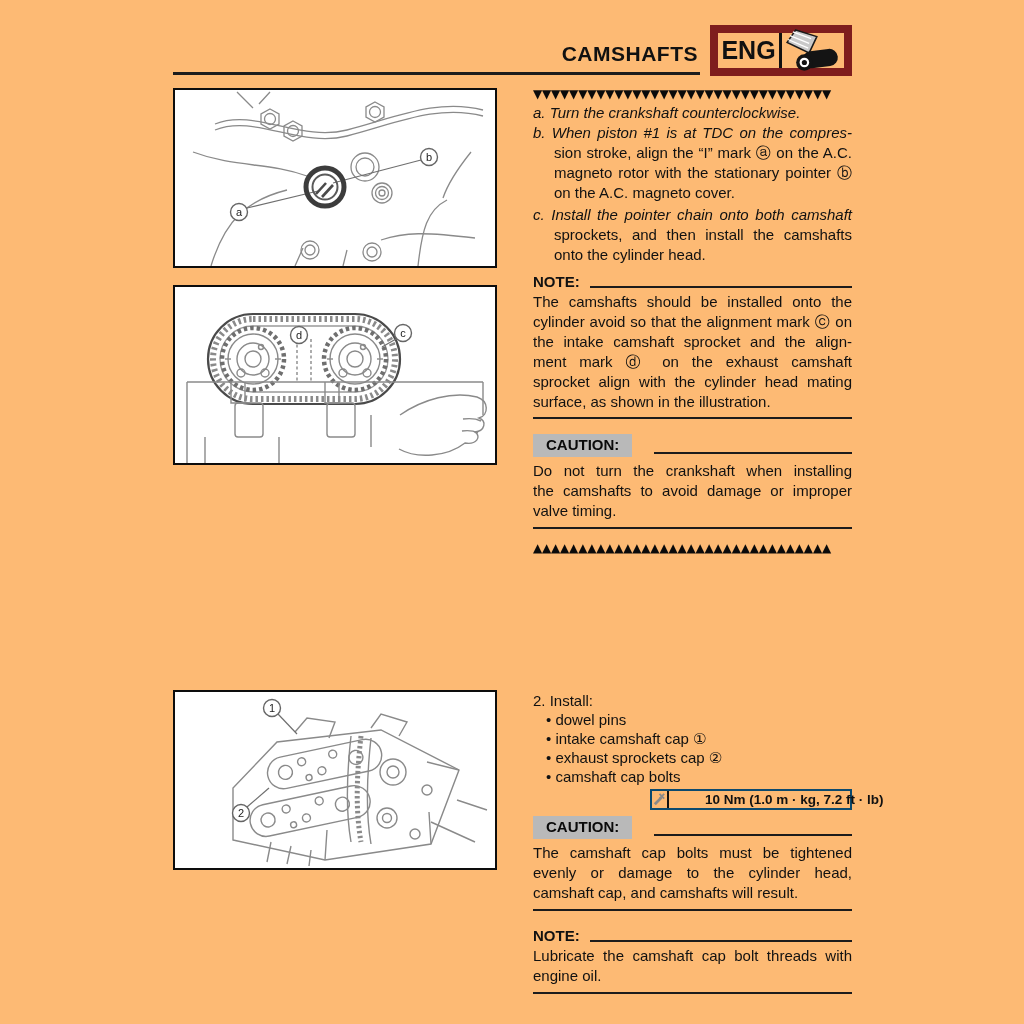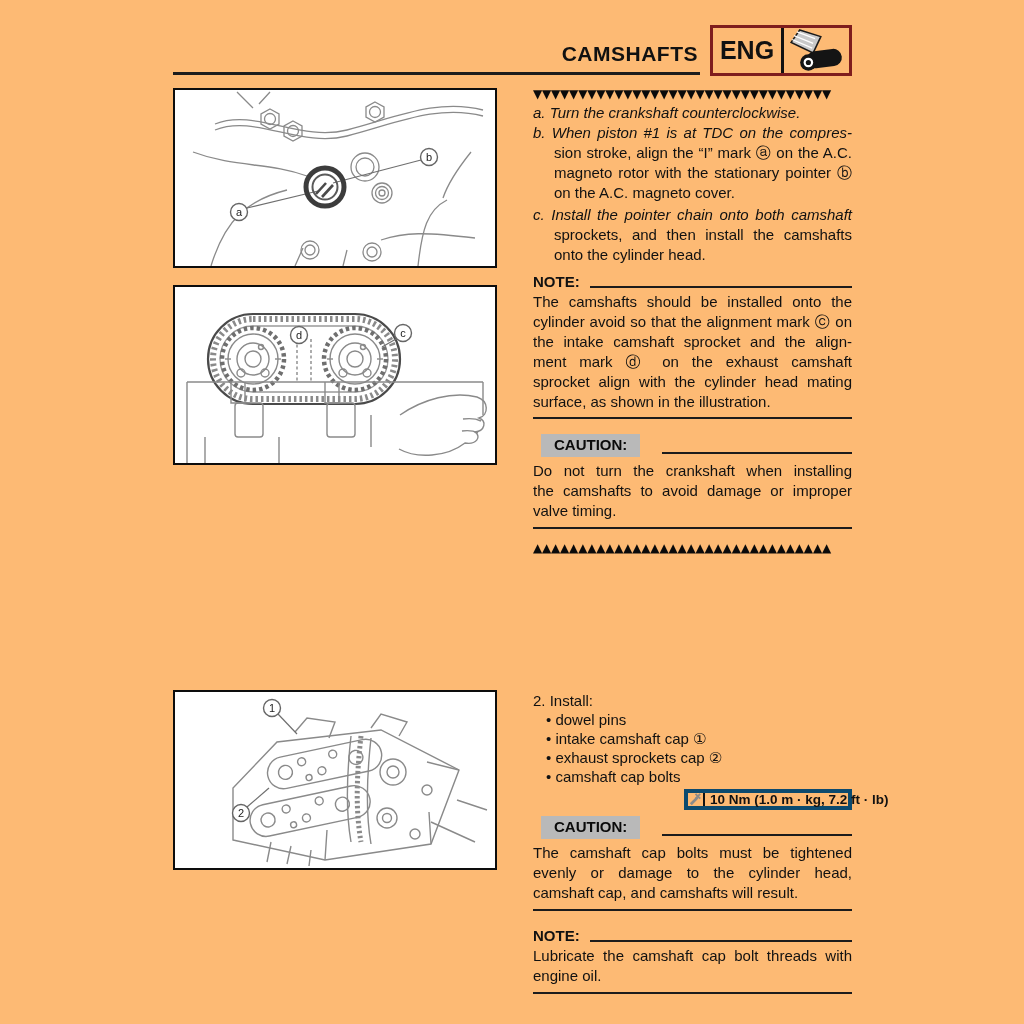--- a/index.html
+++ b/index.html
@@ -3,46 +3,46 @@
 <meta charset="utf-8">
 <style>
   html,body{margin:0;padding:0;background:#fff;}
   .page{position:relative;width:1024px;height:1024px;background:#fdba74;overflow:hidden;
         font-family:"Liberation Sans","DejaVu Sans",sans-serif;color:#111;}
   
   .hdr-title{position:absolute;left:173px;top:42px;width:525px;text-align:right;
              font-size:21px;font-weight:bold;letter-spacing:.5px;}
   .hdr-rule{position:absolute;left:173px;top:72px;width:527px;height:3px;background:#1c1c1c;}
   .eng-box{position:absolute;left:710px;top:25px;width:142px;height:51px;
-           border:3px solid #7f1d1d;display:flex;box-sizing:border-box;}
+           border:8px solid #7f1d1d;display:flex;box-sizing:border-box;}
   .eng-cell{width:68px;display:flex;align-items:center;justify-content:center;
             font-size:25px;font-weight:bold;}
   .eng-icon-cell{flex:1;border-left:3px solid #111;display:flex;align-items:center;justify-content:center;}
   
   .fig{position:absolute;left:173px;width:320px;height:176px;border:2px solid #0d0d0d;
        background:#fff;box-sizing:content-box;}
   .fig svg{display:block;width:100%;height:100%;}
   
   .tcol{position:absolute;left:533px;top:88px;width:319px;font-size:15px;line-height:20px;}
   .tri{font-family:"DejaVu Sans",sans-serif;font-size:12px;line-height:13px;
        letter-spacing:-0.2px;white-space:nowrap;overflow:hidden;color:#0a0a0a;}
   .jlines div:not(:last-child){text-align:justify;text-align-last:justify;}
   .hang{padding-left:21px;}
   .hang div:first-child{margin-left:-21px;font-style:italic;}
   .sec-hdr{display:flex;align-items:flex-end;font-weight:bold;}
   .sec-hdr .rule{flex:1;border-bottom:2px solid #1c1c1c;margin:0 0 4px 10px;}
   .caut-row{display:flex;align-items:flex-end;}
-  .caut-label{background:#b9b9b9;color:#0a0a0a;font-weight:bold;padding:1px 13px 2px 13px;margin-left:8px;}
+  .caut-label{background:#b9b9b9;color:#0a0a0a;font-weight:bold;padding:1px 13px 2px 13px;}
   .caut-row .rule{flex:1;border-bottom:2px solid #1c1c1c;margin:0 0 3px 22px;}
   .bold-par{font-weight:normal;}
   .hr{border-top:2px solid #1c1c1c;height:0;}
   .install{line-height:19px;}
   .install div:not(:first-child){padding-left:13px;}
-  .torque{margin-left:auto;width:168px;height:21px;border:4px solid #0c4a6e;display:flex;
-          align-items:center;box-sizing:border-box;font-weight:bold;font-size:13.5px;}
+  .torque{margin-left:auto;width:202px;height:21px;border:2px solid #0c4a6e;display:flex;
+          align-items:center;box-sizing:border-box;font-weight:bold;font-size:13.5px;gap:31px;}
   .torque .wr{width:22px;align-self:stretch;border-right:2px solid #111;
               display:flex;align-items:center;justify-content:center;}
   .torque .tq-text{padding-left:5px;white-space:nowrap;}
   .callout{fill:#fff;stroke:#666;stroke-width:1.4;}
   .callout-txt{font-size:11px;fill:#222;font-family:"Liberation Sans","DejaVu Sans",sans-serif;}
 </style>
 </head>
 <body>
 
 <div class="page">

